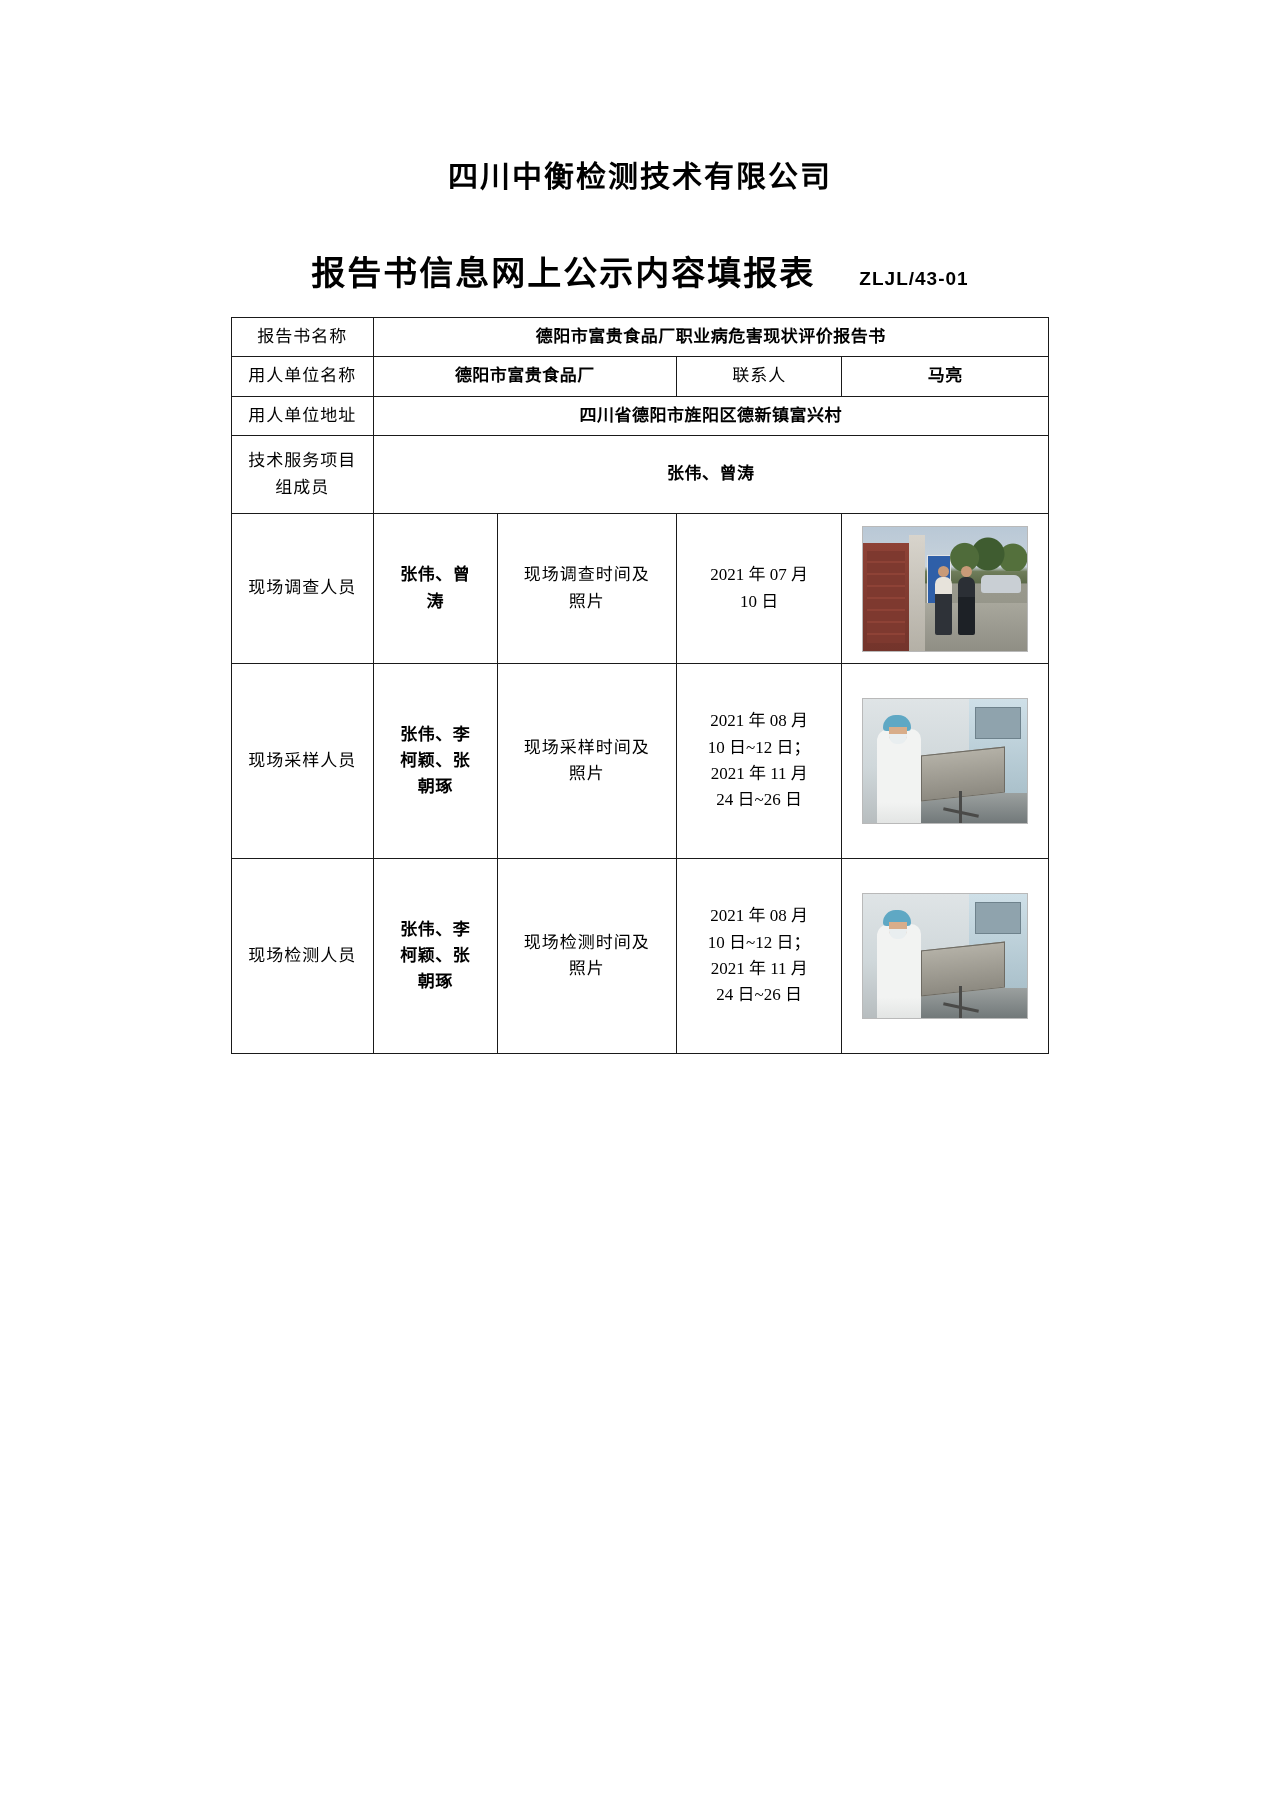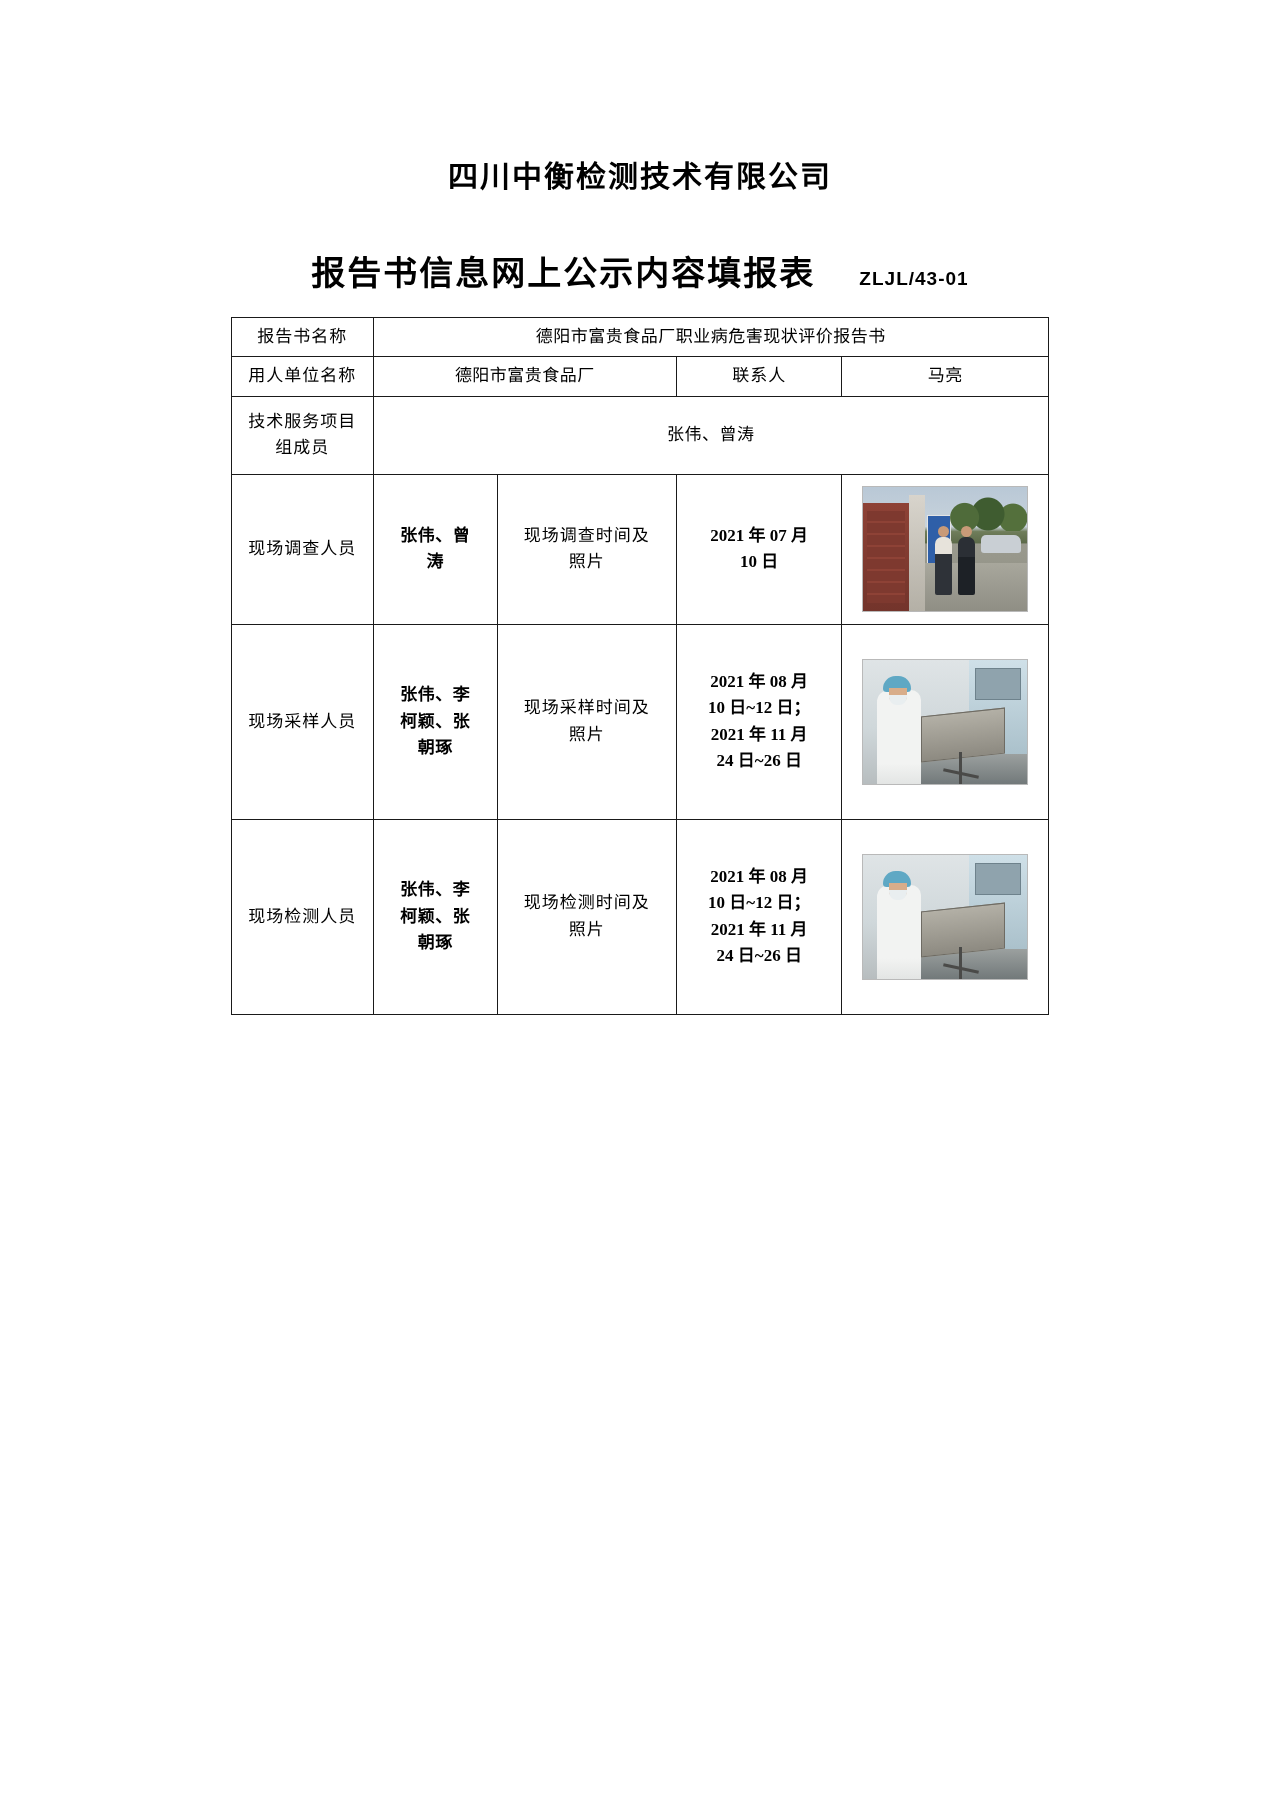--- a/index.html
+++ b/index.html
@@ -64,33 +64,33 @@
     font-size: 17px;
     line-height: 1.55;
   }
   .lbl {
     font-family: "Liberation Serif", "DejaVu Serif", serif;
     font-size: 17.5px;
     letter-spacing: 1px;
   }
   .val-bold {
     font-family: "Liberation Sans", "DejaVu Sans", sans-serif;
-    font-weight: normal;
+    font-weight: bold;
     font-size: 18px;
     letter-spacing: 0.5px;
   }
   .val-bold-s {
     font-family: "Liberation Sans", "DejaVu Sans", sans-serif;
     font-weight: bold;
     font-size: 17px;
     letter-spacing: 0.5px;
   }
   .date-cell {
     font-family: "Liberation Serif", "DejaVu Serif", serif;
-    font-weight: bold;
+    font-weight: normal;
     font-size: 17px;
     line-height: 1.7;
   }
   .photo-cell {
     padding: 5px 4px;
   }
   .col-a { width: 120px; }
   .col-b { width: 105px; }
   .col-c { width: 152px; }
   .col-d { width: 140px; }
@@ -219,20 +219,24 @@
         <td colspan="4" class="val-bold">德阳市富贵食品厂职业病危害现状评价报告书</td>
       </tr>
 
       <tr>
         <td class="lbl">用人单位名称</td>
         <td colspan="2" class="val-bold">德阳市富贵食品厂</td>
         <td class="lbl">联系人</td>
         <td class="val-bold">马亮</td>
       </tr>
 
+      <tr>
+        <td class="lbl">用人单位地址</td>
+        <td colspan="4" class="val-bold">四川省德阳市旌阳区德新镇富兴村</td>
+      </tr>
 
       <tr style="height:78px;">
         <td class="lbl">
           <div>技术服务项目</div>
           <div>组成员</div>
         </td>
         <td colspan="4" class="val-bold">张伟、曾涛</td>
       </tr>
 
       <tr style="height:150px;">

